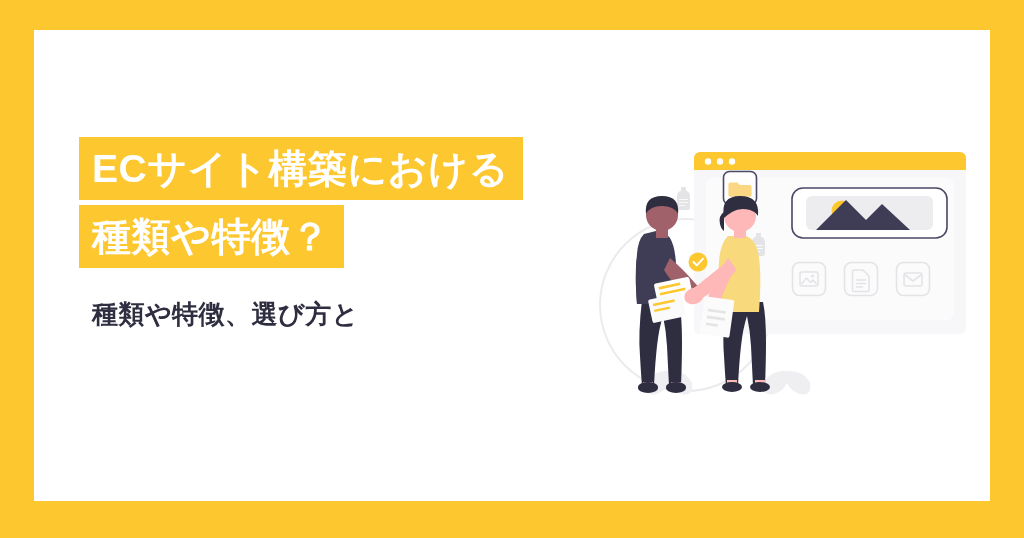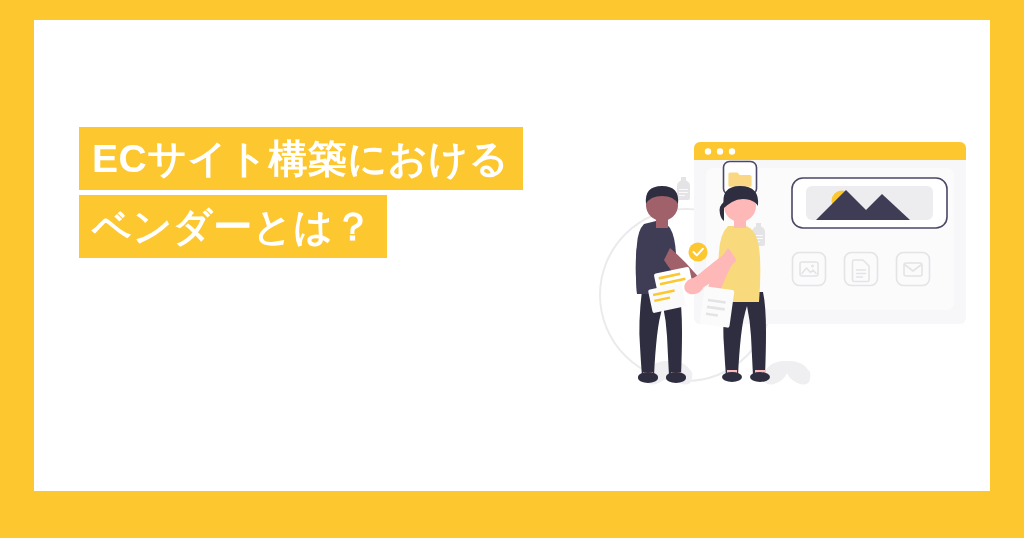--- a/index.html
+++ b/index.html
@@ -18,21 +18,21 @@
   .page {
     position: relative;
     width: 1024px;
     height: 538px;
     box-sizing: border-box;
     background: #FDC72F;
   }
   .canvas {
     position: absolute;
     left: 34px;
-    top: 20px;
+    top: 30px;
     width: 956px;
     height: 471px;
     background: #FFFFFF;
     overflow: hidden;
   }
 
   
   .text-col {
     position: absolute;
     left: 45px;
@@ -79,24 +79,25 @@
 
 <div class="page">
   <div class="canvas">
 
     <div class="text-col">
 
       <div class="title-wrap">
         <span class="title-line l1">ECサイト構築における</span>
       </div>
       <div class="title-wrap">
-        <span class="title-line l2">ベンダーとは？</span>
+        <span class="title-line l2">種類や特徴？</span>
       </div>
 
       <div class="subtitle">
+        <div>種類や特徴、選び方と</div>
       </div>
 
     </div>
 
     <div class="illus">
       <svg width="380" height="300" viewBox="0 0 380 300" xmlns="http://www.w3.org/2000/svg">
 
         <g>
           <circle cx="92" cy="175" r="86" fill="none" stroke="#EBEBEE" stroke-width="2"></circle>
         </g>

